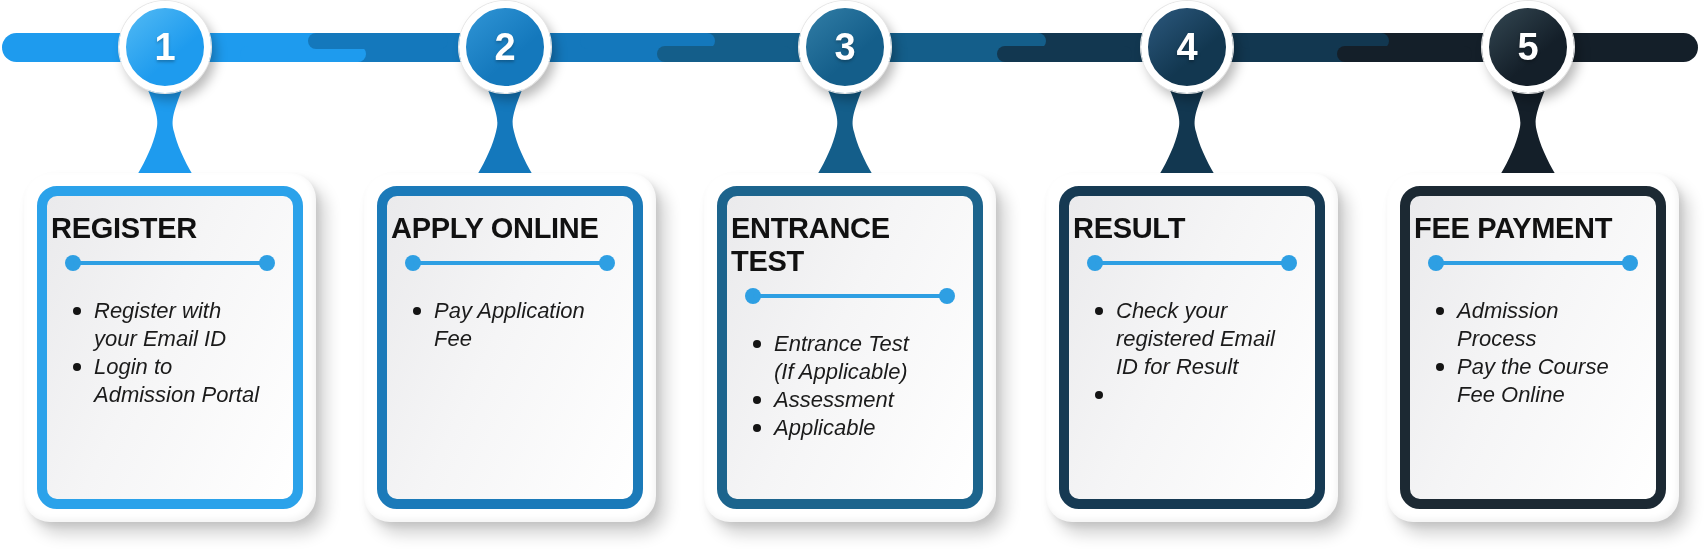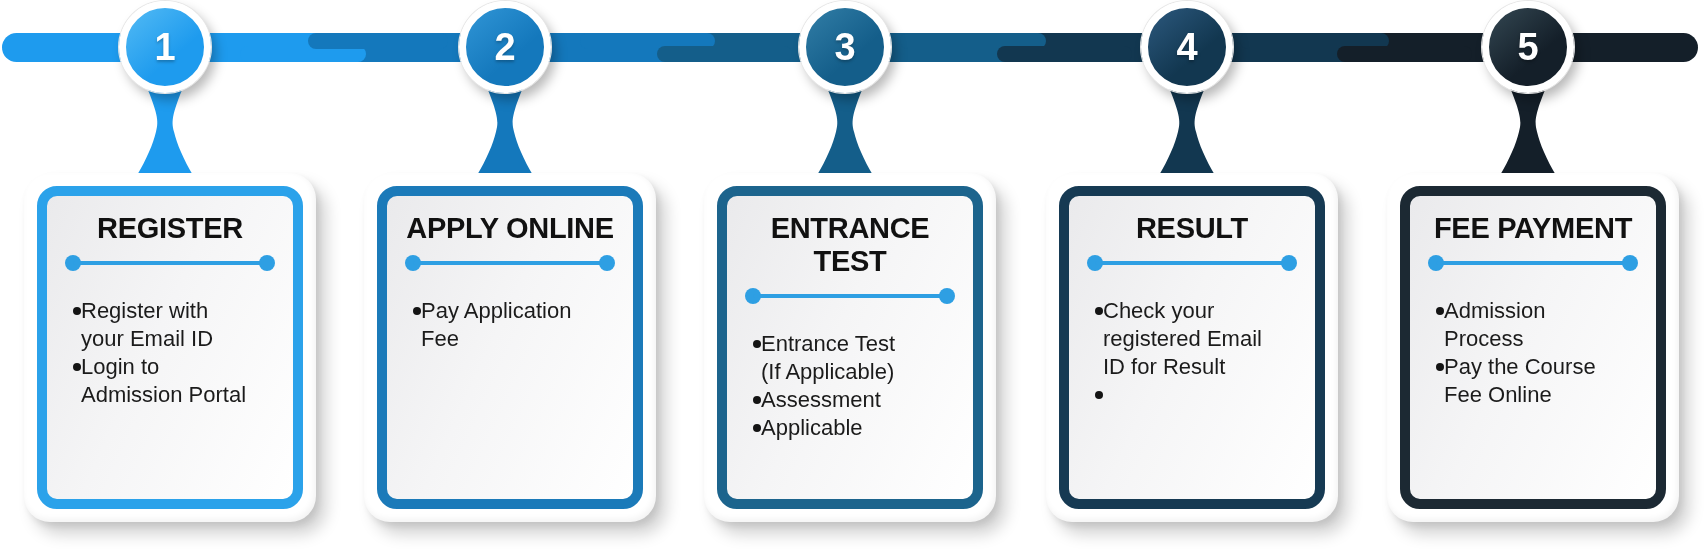--- a/index.html
+++ b/index.html
@@ -49,35 +49,35 @@
     background:#fff;border-radius:26px;z-index:3;
     box-shadow:10px 12px 16px rgba(0,0,0,.18),3px 4px 6px rgba(0,0,0,.08),
                inset -2px -3px 6px rgba(0,0,0,.05);
   }
   .card-inner{
     position:absolute;inset:13px;border:10px solid var(--border);border-radius:20px;
     background:linear-gradient(115deg,#eaeaec 0%,#f5f5f6 45%,#ffffff 100%);
     overflow:hidden;
   }
   .card-title{
-    margin:16px 4px 0;text-align:center;font-size:29px;font-weight:bold;
+    margin:16px 4px 0;text-align:left;font-size:29px;font-weight:bold;
     letter-spacing:-.3px;color:#111;
   }
   .divider{position:relative;width:210px;height:16px;margin:10px auto 0;}
   .divider .line{
     position:absolute;left:8px;right:8px;top:6px;height:4px;border-radius:2px;
     background:var(--divider);
   }
   .divider .dot{
     position:absolute;top:0;width:16px;height:16px;border-radius:50%;
     background:var(--divider);
   }
   .divider .dot.l{left:0;} .divider .dot.r{right:0;}
   .bullets{margin:26px 0 0;padding:0 8px 0 26px;list-style:none;}
-  .bullets li{display:flex;}
+  .bullets li{display:flex;gap:13px;font-style:italic;}
   .bdot{flex:none;width:8px;height:8px;border-radius:50%;background:#141414;margin-top:10px;}
   .btext{white-space:pre-line;font-size:22px;line-height:1.27;color:#1b1b1b;}
 </style>
 </head>
 <body>
 
 <div class="canvas" style="--divider: #2E9FE3;">
 
   <div class="bar">
     <div class="seg seg0" style="background: rgb(30, 155, 238);"></div>

